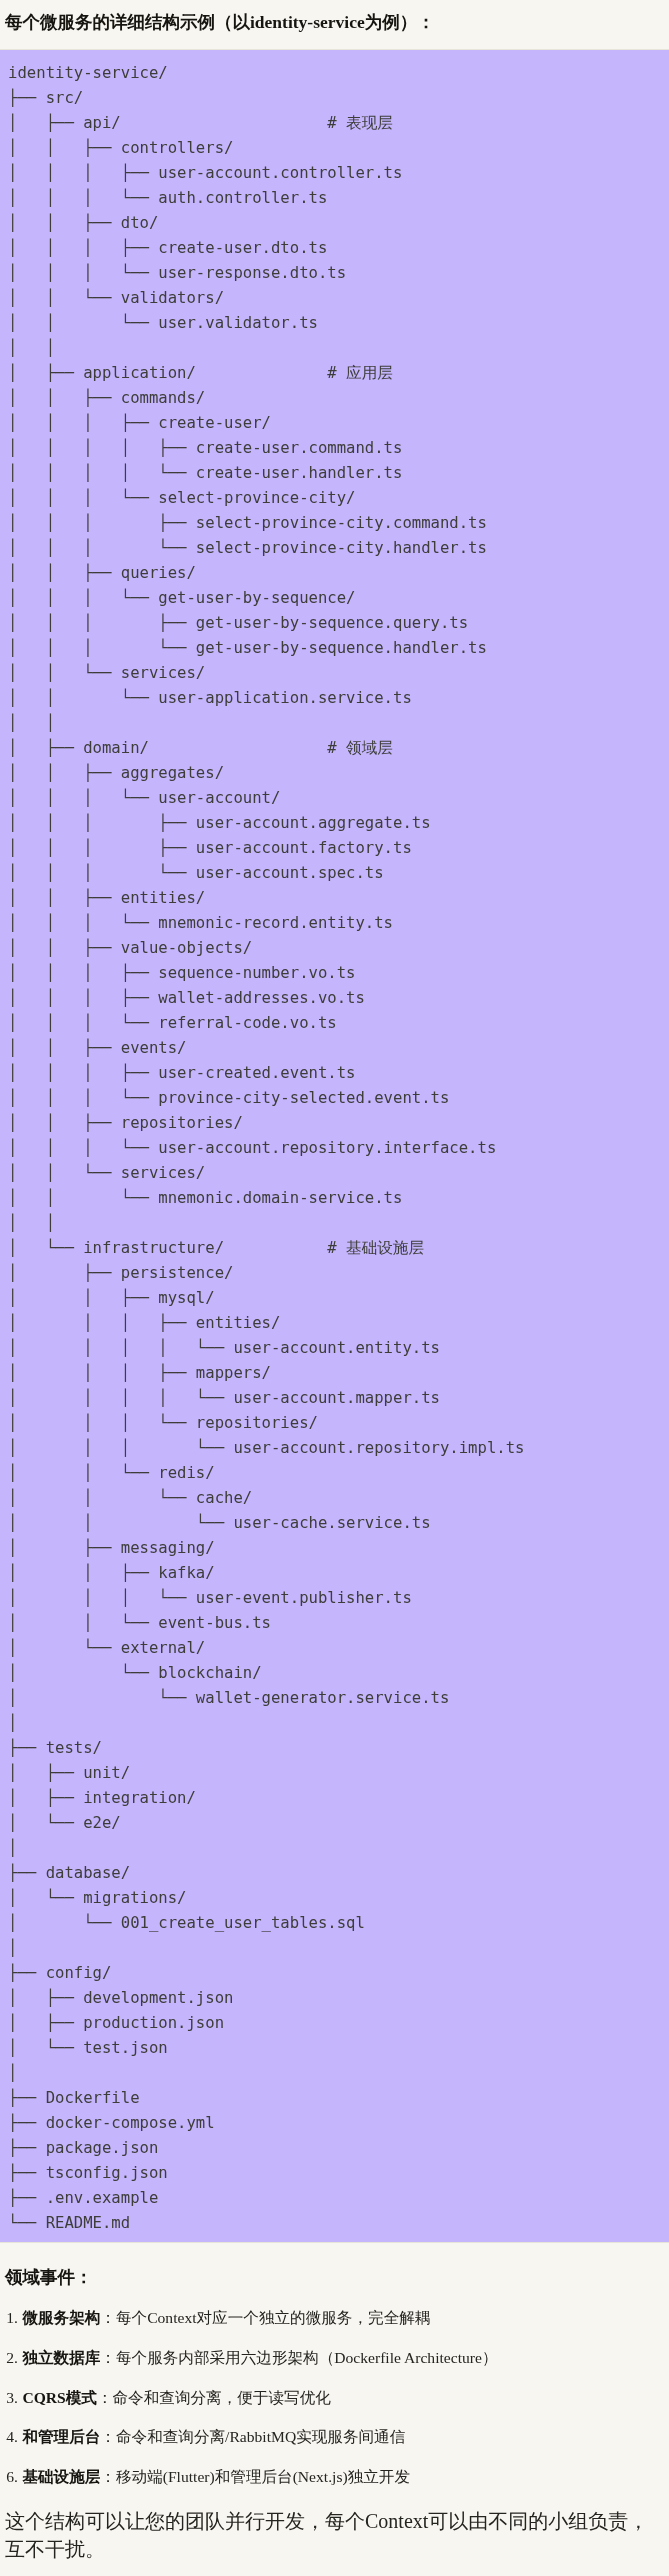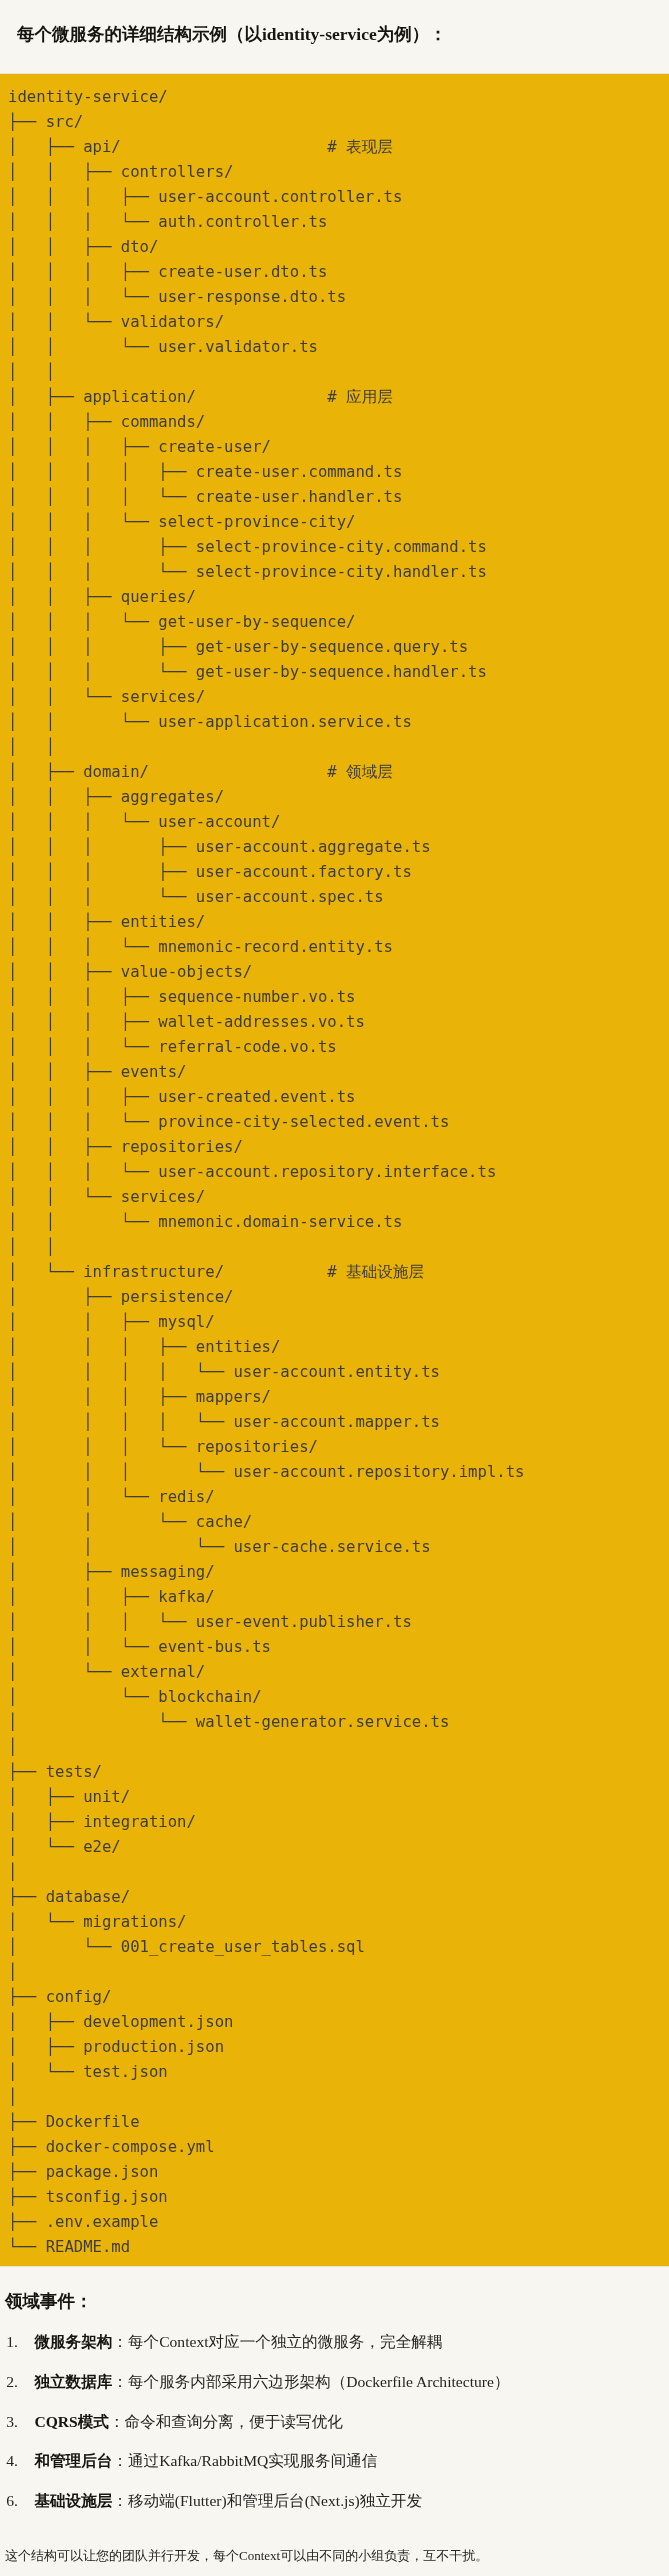--- a/index.html
+++ b/index.html
@@ -9,28 +9,28 @@
     min-height: 2576px;
     background: #f8f6f0;
     color: #21201c;
     font-family: "Liberation Serif", "DejaVu Serif", serif;
     overflow-x: hidden;
   }
   .header {
     padding: 11.3px 6.3px 15px 5px;
   }
   .page-title {
-    margin: 12px;
+    margin: 0;
     font-size: 17.5px;
     line-height: 1.3;
     font-weight: 700;
     color: #16150f;
   }
   .codeblock {
-    background: #eab308;
+    background: #c4b5fd;
     border-top: 0.6px solid #e7e4db;
     border-bottom: 0.6px solid #e7e4db;
     padding: 10.6px 5px 6.3px 8.1px;
   }
   .tree {
     margin: 0;
     font-family: "DejaVu Sans Mono", "Liberation Mono", monospace;
     font-size: 15.6px;
     line-height: 25px;
     color: #3e3d39;
@@ -45,26 +45,26 @@
     font-weight: 700;
     color: #16150f;
   }
   .note-item {
     font-size: 15.6px;
     line-height: 1.32;
     margin: 0 0 19px 1.3px;
     color: #242420;
   }
   .note-num { margin-right: 4.4px; }
-  .note-term { font-weight: 700; color: #16150f; margin-left: 12px; }
+  .note-term { font-weight: 700; color: #16150f; }
   .note-sep { }
   .note-text { }
   .summary {
-    margin: 36px 0 0 0;
-    font-size: 13px;
+    margin: 20px 0 0 0;
+    font-size: 20px;
     line-height: 1.4;
     color: #242420;
   }
 </style>
 </head>
 <body>
 
 <header class="header">
   <h1 class="page-title">每个微服务的详细结构示例（以identity-service为例）：</h1>
 </header>
@@ -168,21 +168,21 @@
 
   <div class="note-item">
     <span class="note-num">2.</span><span class="note-term">独立数据库</span><span class="note-sep">：</span><span class="note-text">每个服务内部采用六边形架构（Dockerfile Architecture）</span>
   </div>
 
   <div class="note-item">
     <span class="note-num">3.</span><span class="note-term">CQRS模式</span><span class="note-sep">：</span><span class="note-text">命令和查询分离，便于读写优化</span>
   </div>
 
   <div class="note-item">
-    <span class="note-num">4.</span><span class="note-term">和管理后台</span><span class="note-sep">：</span><span class="note-text">通过Kafka/RabbitMQ实现服务间通信</span>
+    <span class="note-num">4.</span><span class="note-term">和管理后台</span><span class="note-sep">：</span><span class="note-text">命令和查询分离/RabbitMQ实现服务间通信</span>
   </div>
 
 
   <div class="note-item">
     <span class="note-num">6.</span><span class="note-term">基础设施层</span><span class="note-sep">：</span><span class="note-text">移动端(Flutter)和管理后台(Next.js)独立开发</span>
   </div>
 
   <p class="summary">这个结构可以让您的团队并行开发，每个Context可以由不同的小组负责，互不干扰。</p>
 </section>
 

